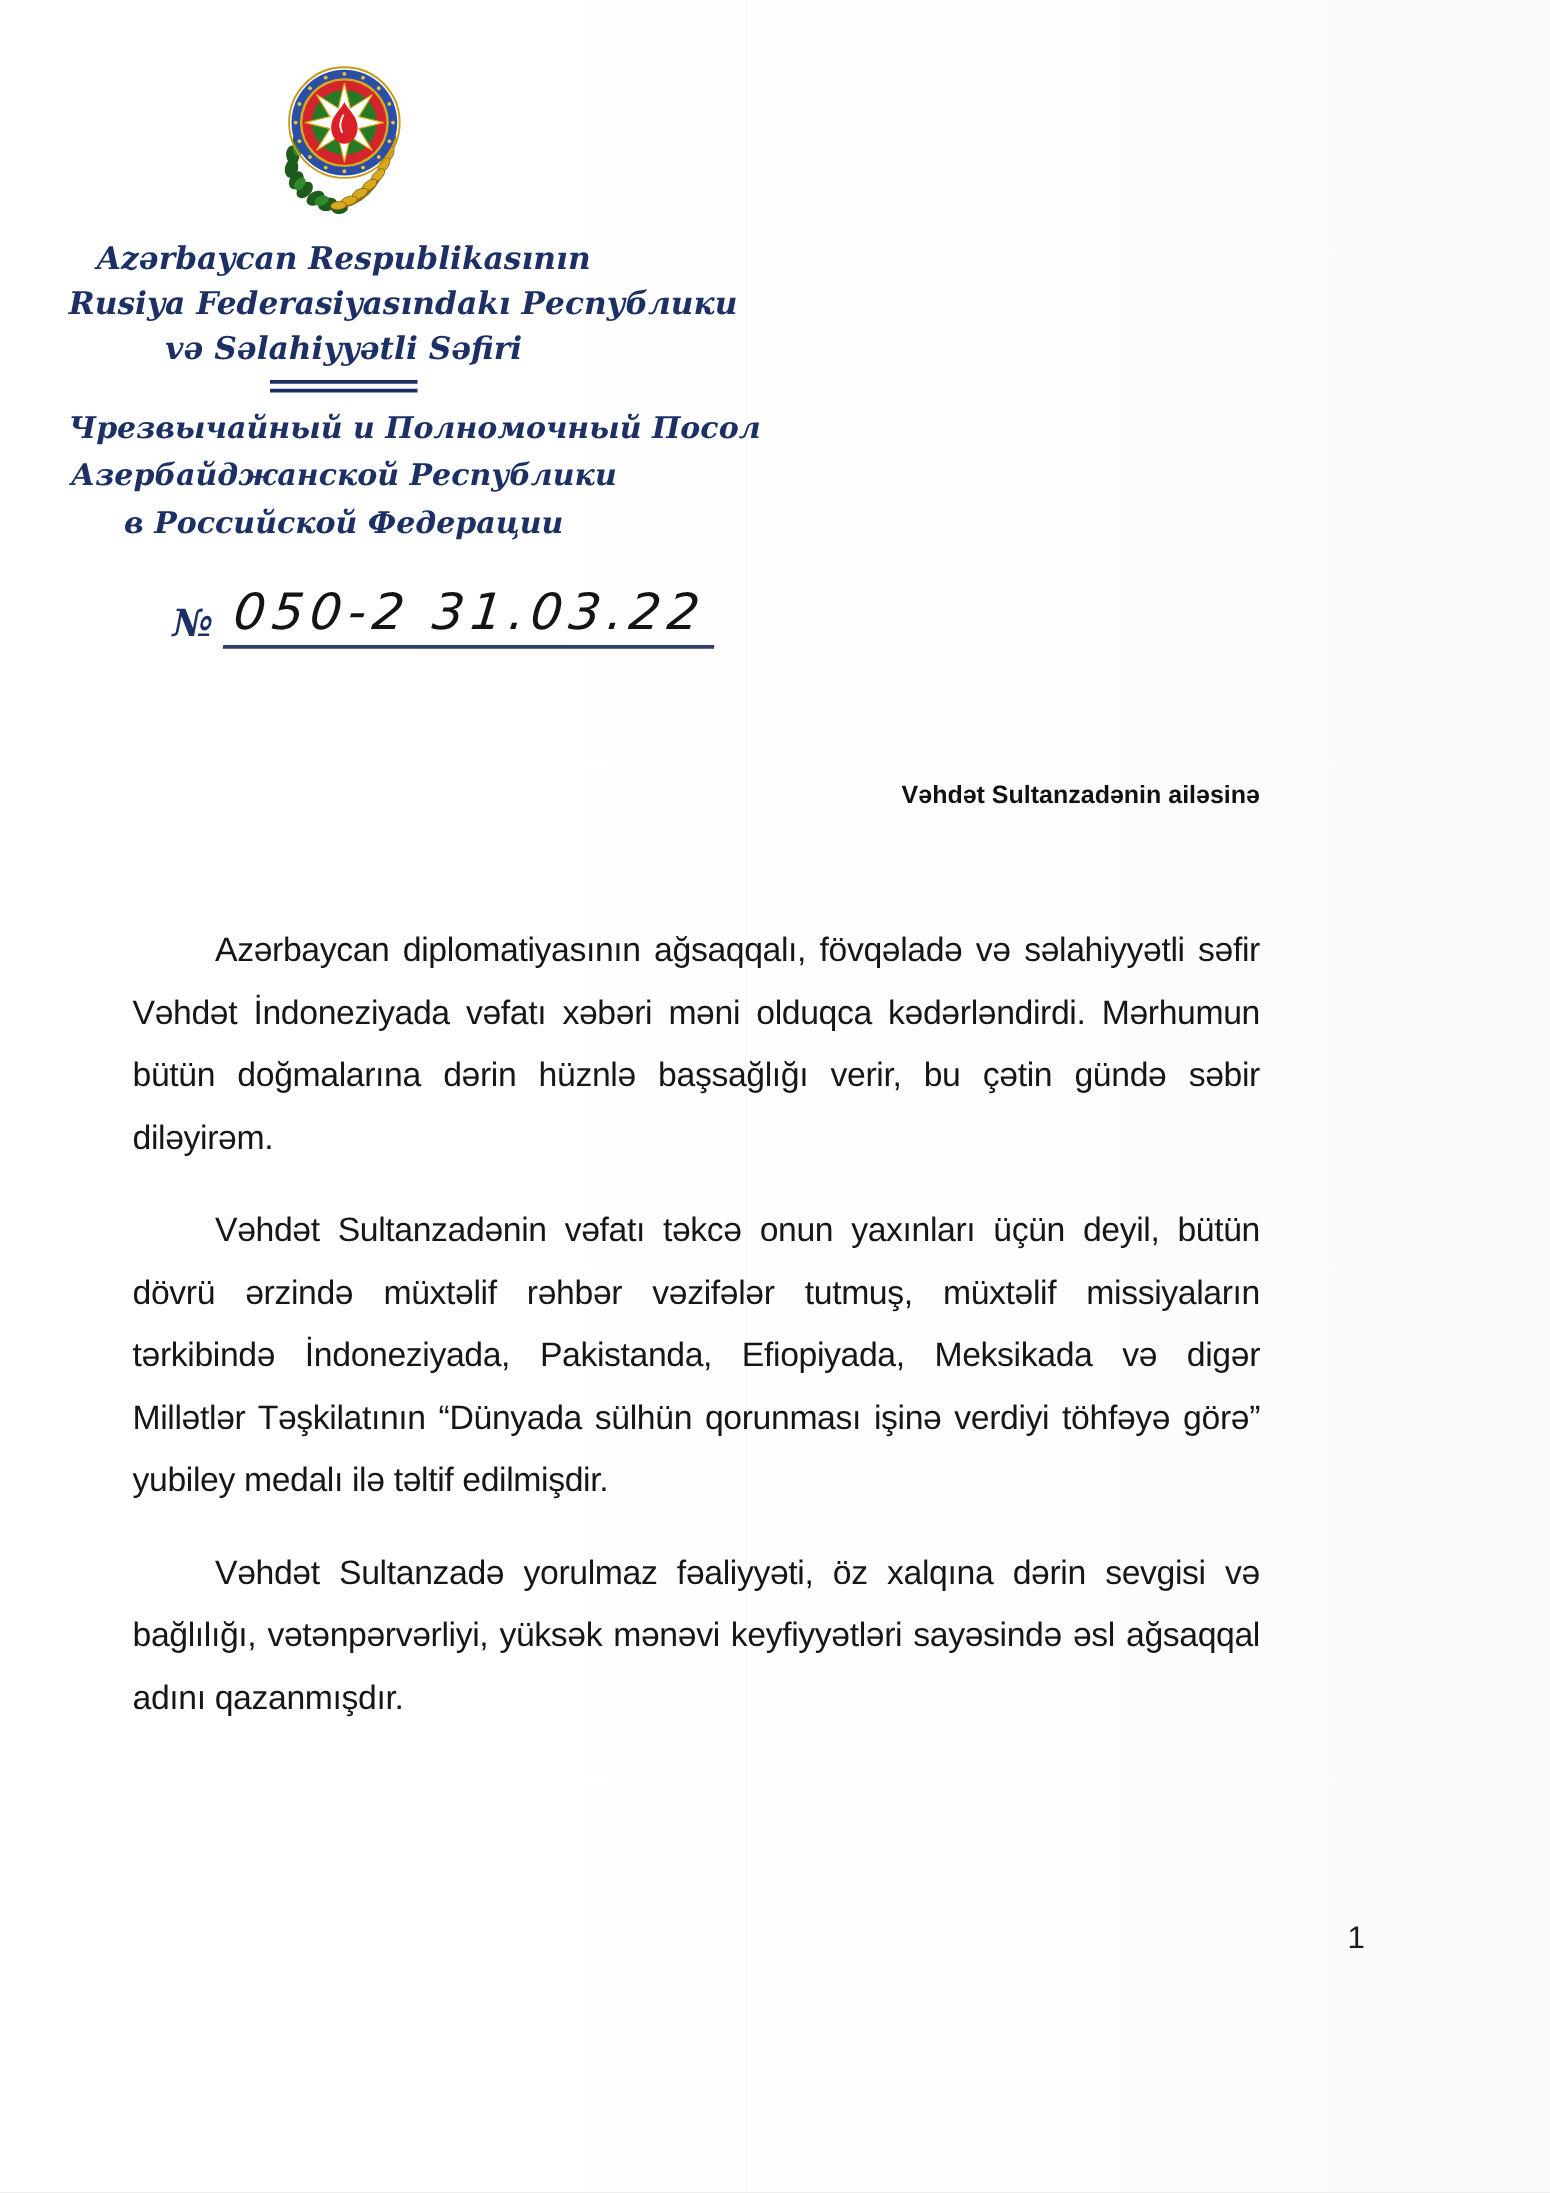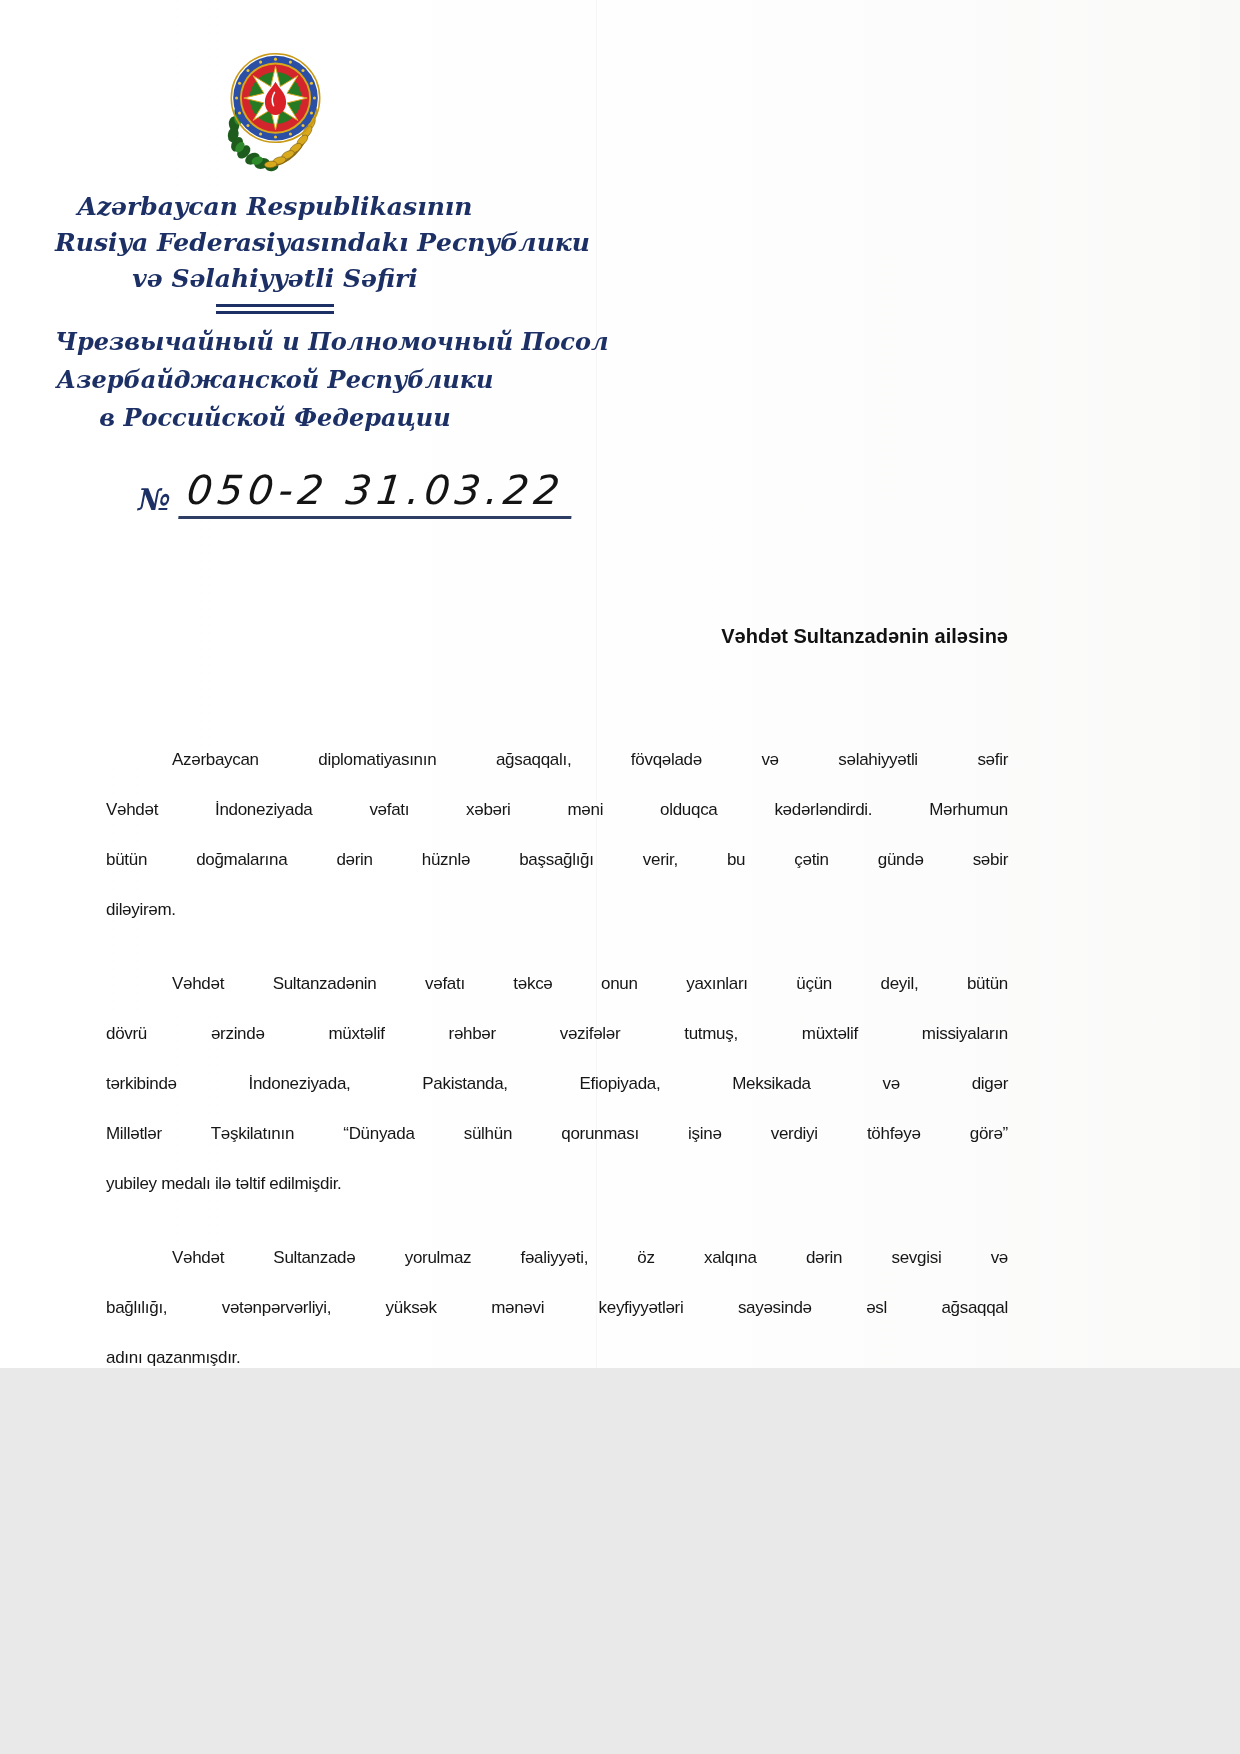--- a/index.html
+++ b/index.html
@@ -1,18 +1,18 @@
 <!DOCTYPE html>
 <html><head>
 <meta charset="utf-8">
 <style>
   html,body{margin:0;padding:0;background:#e9e9e9;}
   .page{
     position:relative;
-    width:1240px;height:1368px;
+    width:1240px;height:1754px;
     margin:0 auto;
     background:linear-gradient(90deg,#ffffff 0%,#fefefe 55%,#f9f9f8 100%);
     overflow:hidden;
     font-family:"Liberation Sans","DejaVu Sans",sans-serif;
     color:#161616;
   }
   .fold-line{
     position:absolute;left:596px;top:0;width:1px;height:100%;
     background:rgba(90,90,90,0.05);
   }
@@ -62,21 +62,21 @@
   
   .salutation{
     position:absolute;left:0;top:618px;width:1008px;
     text-align:right;
     font-weight:700;font-size:20px;line-height:36px;
     color:#111;
   }
   
   .body-text{
     position:absolute;left:106px;top:735px;width:902px;
-    font-size:17px;line-height:50px;letter-spacing:-0.3px;
+    font-size:27px;line-height:50px;letter-spacing:-0.3px;
     color:#161616;
   }
   .para{margin:0 0 24px 0;}
   .bline{min-height:50px;}
   .jl{text-align:justify;text-align-last:justify;}
   .ll{text-align:center;text-align-last:left;}
   .indent{text-indent:66px;}
   
   .page-number{
     position:absolute;left:1078px;top:1536px;

